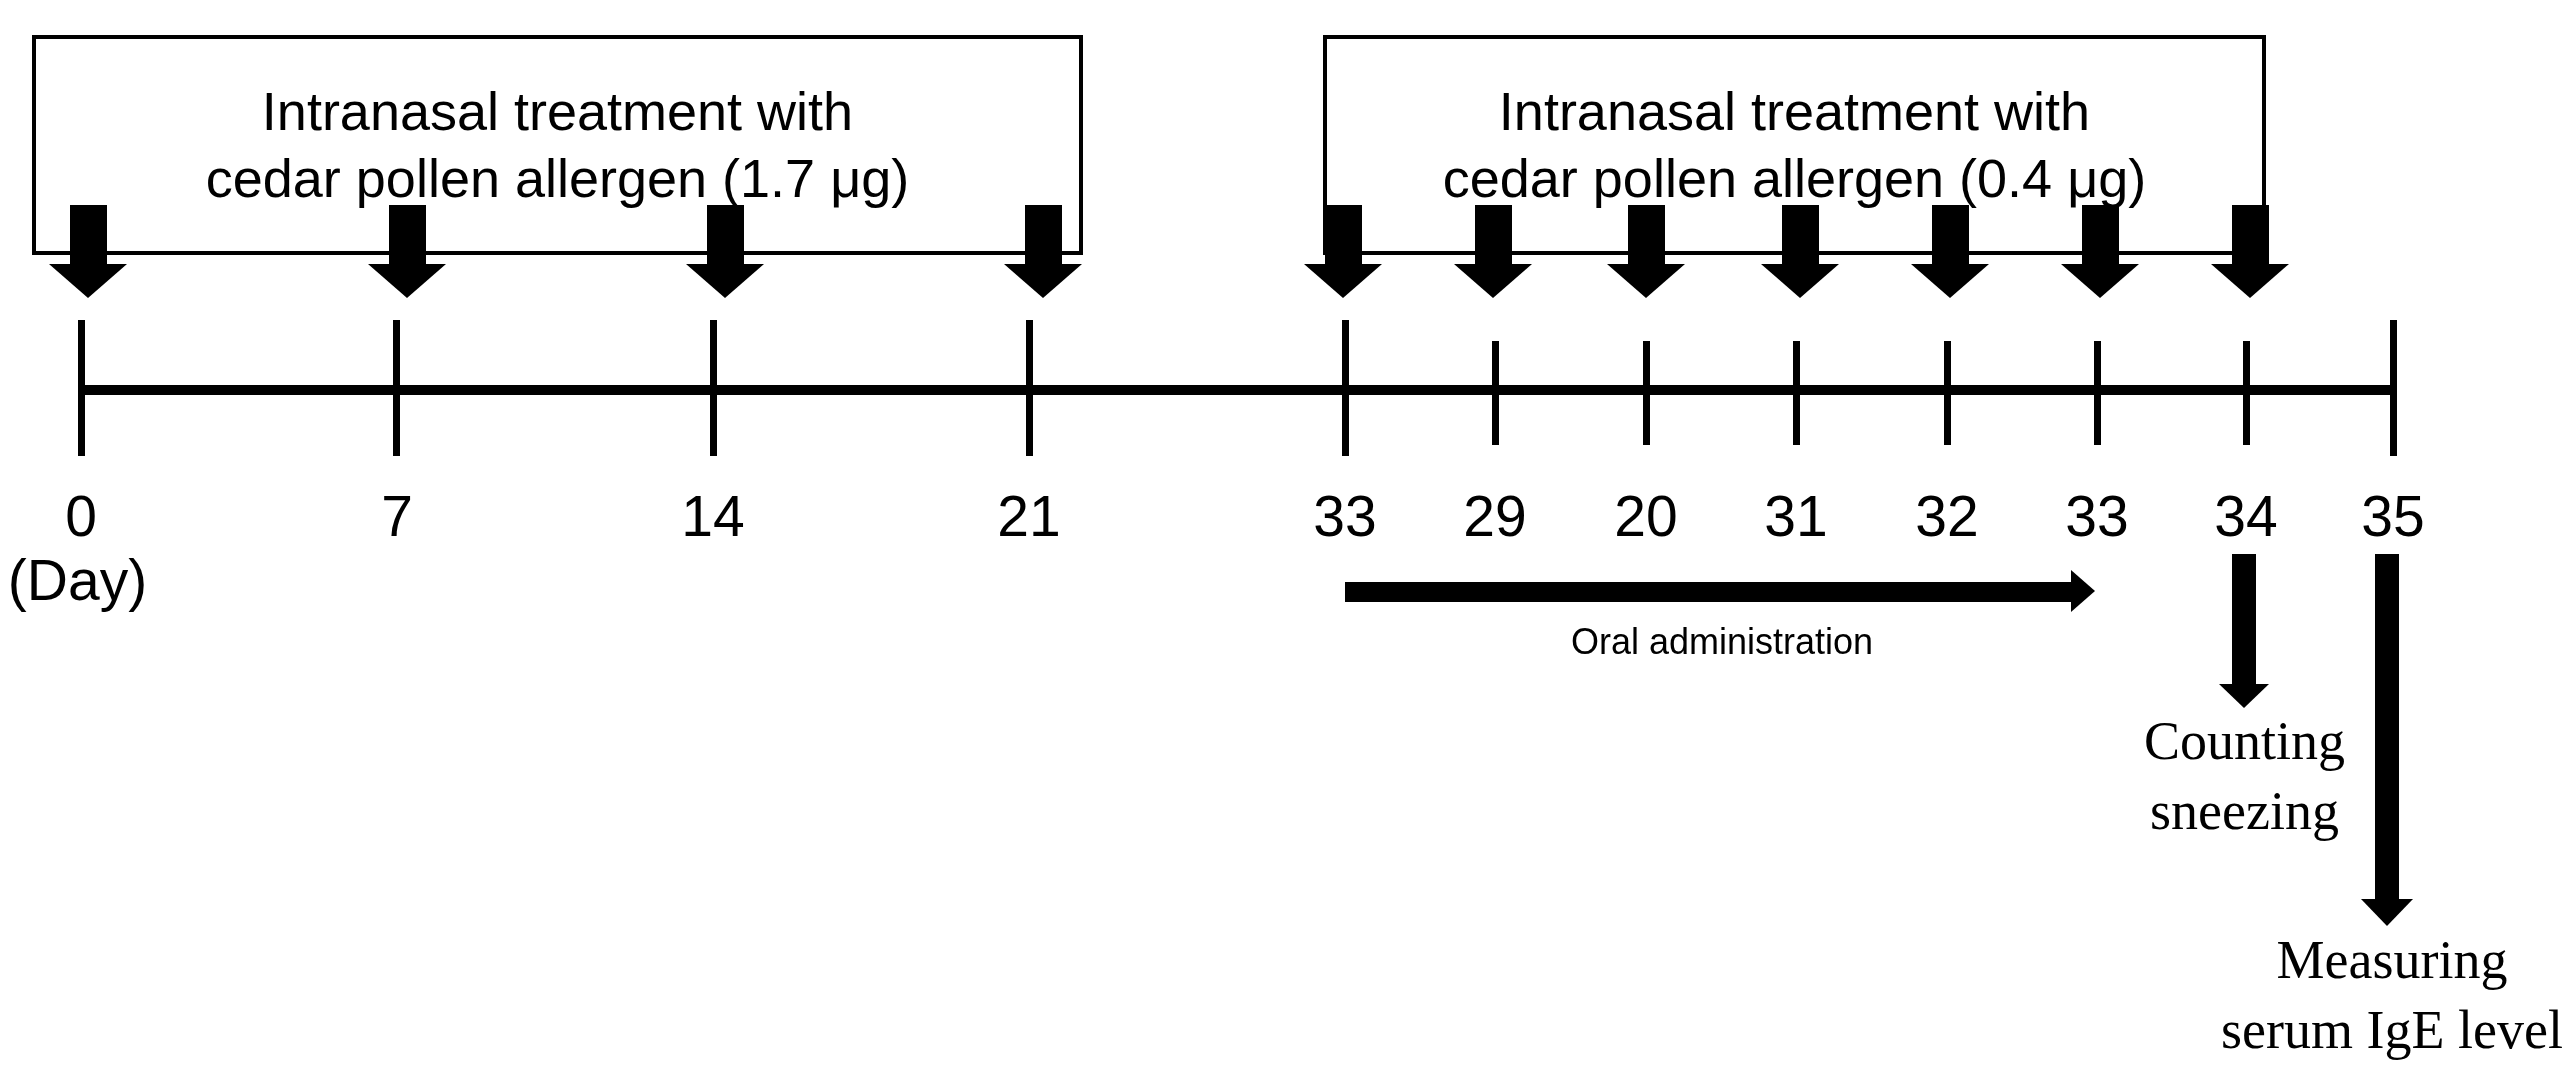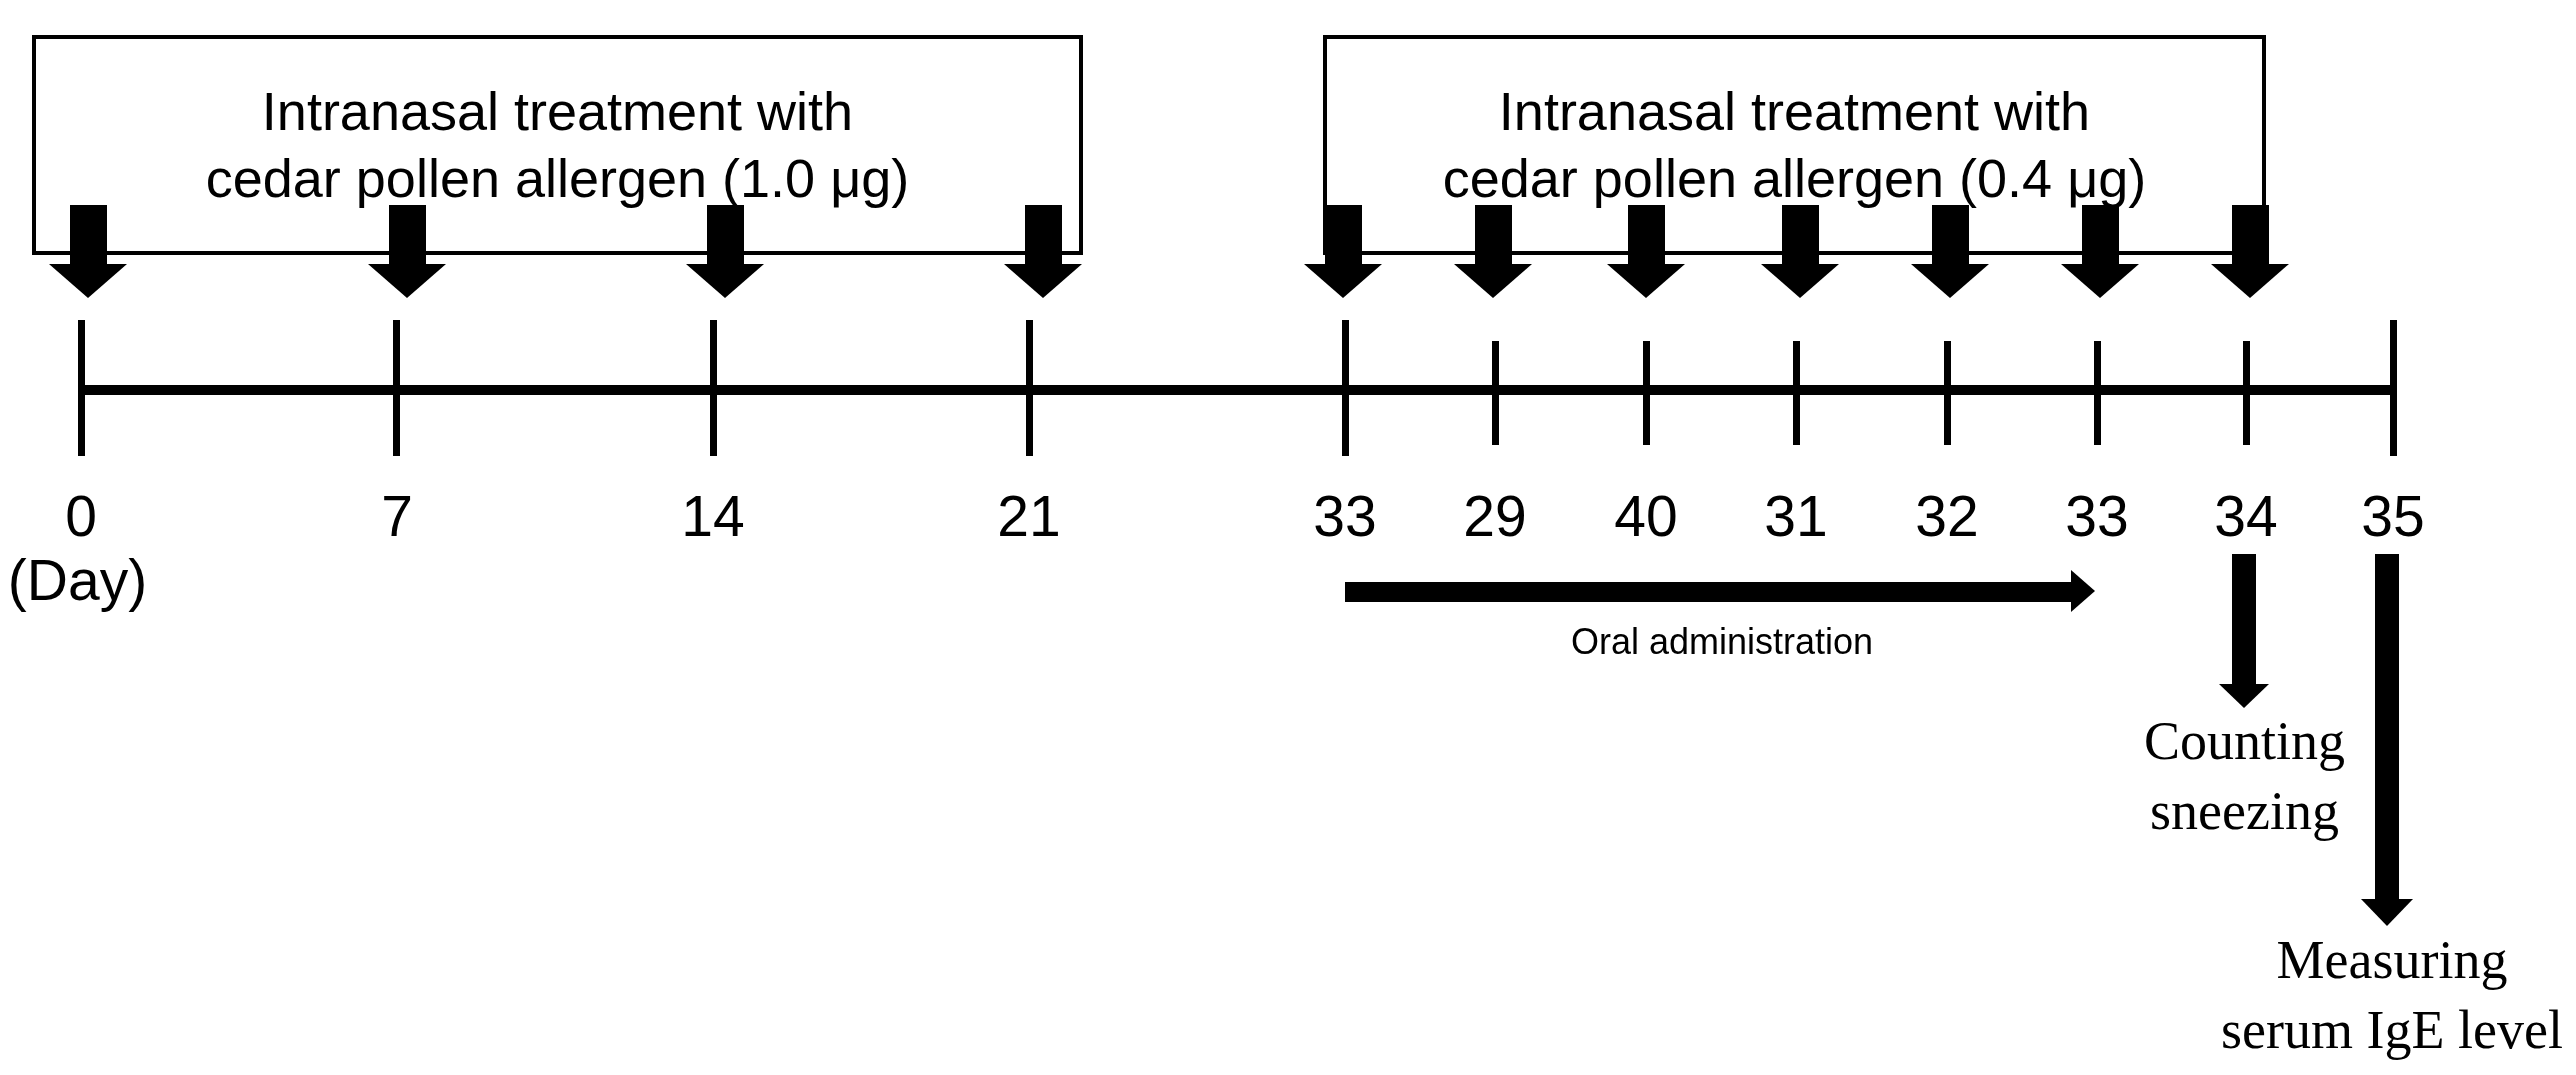--- a/index.html
+++ b/index.html
@@ -115,21 +115,21 @@
   .lbl-counting { left: 2001px; top: 706px; width: 487px; }
   .lbl-measuring { left: 2108px; top: 925px; width: 568px; }
 </style>
 </head>
 <body>
 
 <div class="fig">
 
   <div class="tbox" style="left:32px; width:1051px;">
     <span class="bl">Intranasal treatment with</span>
-    <span class="bl">cedar pollen allergen (1.0 μg)</span>
+    <span class="bl">cedar pollen allergen (1.7 μg)</span>
   </div>
 
   <div class="tbox" style="left:1323px; width:943px;">
     <span class="bl">Intranasal treatment with</span>
     <span class="bl">cedar pollen allergen (0.4 μg)</span>
   </div>
 
   <div class="darrow" style="left:49px">
       <div class="sh"></div>
       <div class="hd"></div>
@@ -190,21 +190,21 @@
   <div class="tick minor" style="left:2094px"></div>
   <div class="tick minor" style="left:2243px"></div>
   <div class="tick major" style="left:2390px"></div>
 
   <div class="dlabel" style="left:0px">0</div>
   <div class="dlabel" style="left:316px">7</div>
   <div class="dlabel" style="left:632px">14</div>
   <div class="dlabel" style="left:948px">21</div>
   <div class="dlabel" style="left:1264px">33</div>
   <div class="dlabel" style="left:1414px">29</div>
-  <div class="dlabel" style="left:1565px">40</div>
+  <div class="dlabel" style="left:1565px">20</div>
   <div class="dlabel" style="left:1715px">31</div>
   <div class="dlabel" style="left:1866px">32</div>
   <div class="dlabel" style="left:2016px">33</div>
   <div class="dlabel" style="left:2165px">34</div>
   <div class="dlabel" style="left:2312px">35</div>
 
   <div class="unit-label">(Day)</div>
 
   <div class="oral-shaft"></div>
   <div class="oral-head"></div>

